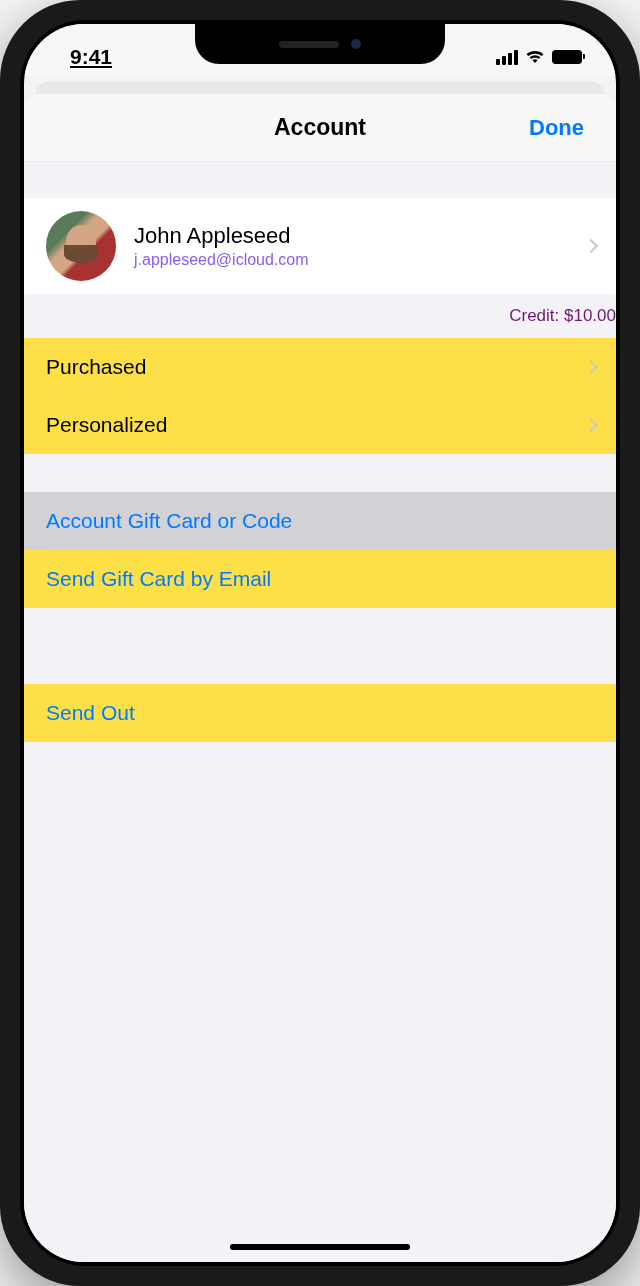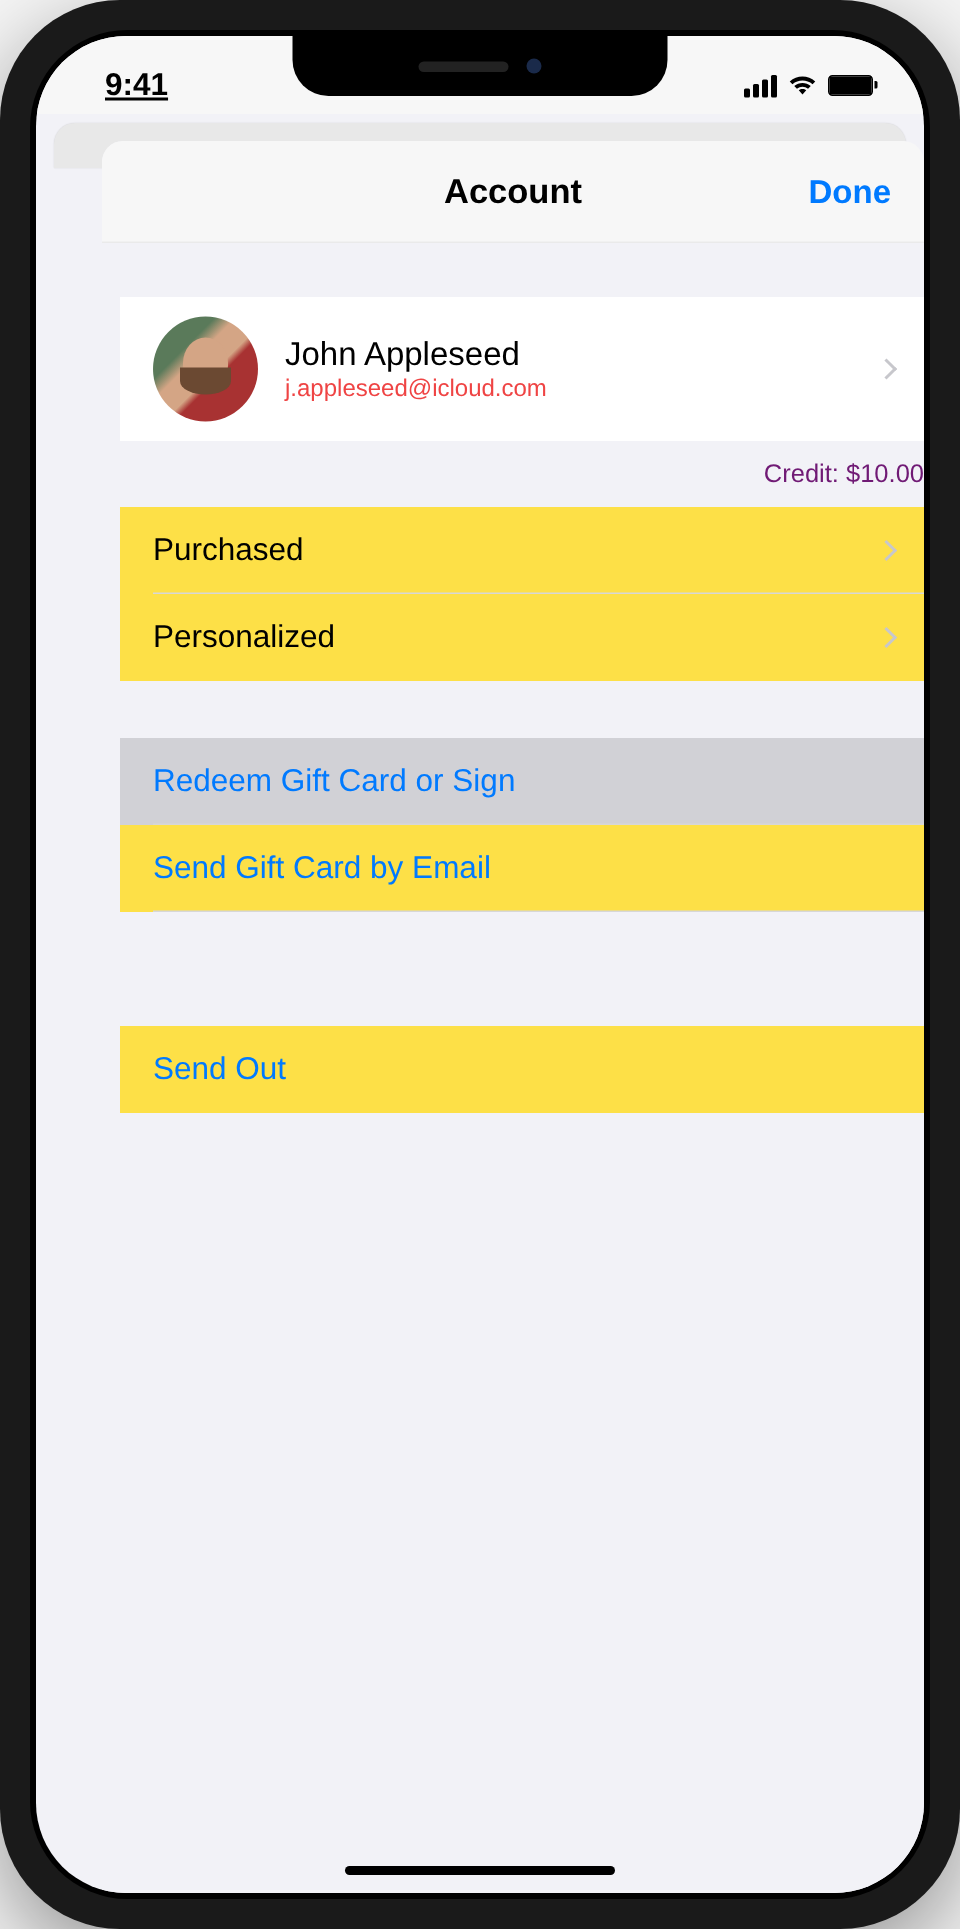--- a/index.html
+++ b/index.html
@@ -103,43 +103,42 @@
       border-radius: 14px 14px 0 0;
       box-shadow: 0 0 1px rgba(0,0,0,0.15);
     }
     .sheet {
       position: absolute;
       top: 70px;
       left: 0; right: 0; bottom: 0;
       background: #f2f2f7;
       border-radius: 14px 14px 0 0;
       overflow: hidden;
-      margin-left: 44px;
     }
     .nav-header {
       height: 68px;
       background: #f7f7f7;
       display: flex;
       align-items: center;
       justify-content: center;
       position: relative;
       border-bottom: 1px solid rgba(0,0,0,0.05);
     }
     .nav-title {
       font-size: 23px;
       font-weight: 600;
     }
     .nav-done {
       position: absolute;
-      right: 22px;
+      right: 32px;
       font-size: 22px;
       font-weight: 600;
       color: #007aff;
     }
-    .content { margin-top: 36px; padding-left: 12px; }
+    .content { margin-top: 36px; }
     .cell {
       background: #fde047;
       min-height: 58px;
       display: flex;
       align-items: center;
       padding: 0 22px;
       font-size: 21px;
       position: relative;
     }
     .sep::after {
@@ -191,21 +190,21 @@
     .avatar::after {
       content:'';
       position: absolute;
       top: 34px; left: 18px;
       width: 34px; height: 18px;
       background: #6b4932;
       border-radius: 0 0 50% 50%;
     }
     .profile-text { display: flex; flex-direction: column; }
     .profile-name { font-size: 22px; margin-bottom: 2px; }
-    .profile-email { font-size: 16px; color: #ef4444; }
+    .profile-email { font-size: 16px; color: #8b5cf6; }
     .credit-row {
       text-align: right;
       font-size: 17px;
       color: #701a75;
       padding: 12px 0;
     }
     .home-indicator {
       position: absolute;
       bottom: 12px;
       left: 50%;
@@ -272,21 +271,21 @@
             <div class="chevron"></div>
           </div>
           <div class="cell">
             <span>Personalized</span>
             <div class="chevron"></div>
           </div>
 
           <div class="group-spacer"></div>
 
           <div class="cell sep cell-link selected">
-            <span>Redeem Gift Card or Sign</span>
+            <span>Account Gift Card or Code</span>
           </div>
           <div class="cell sep cell-link">
             <span>Send Gift Card by Email</span>
           </div>
 
           <div class="group-spacer"></div>
 
 
           <div class="group-spacer"></div>
 

